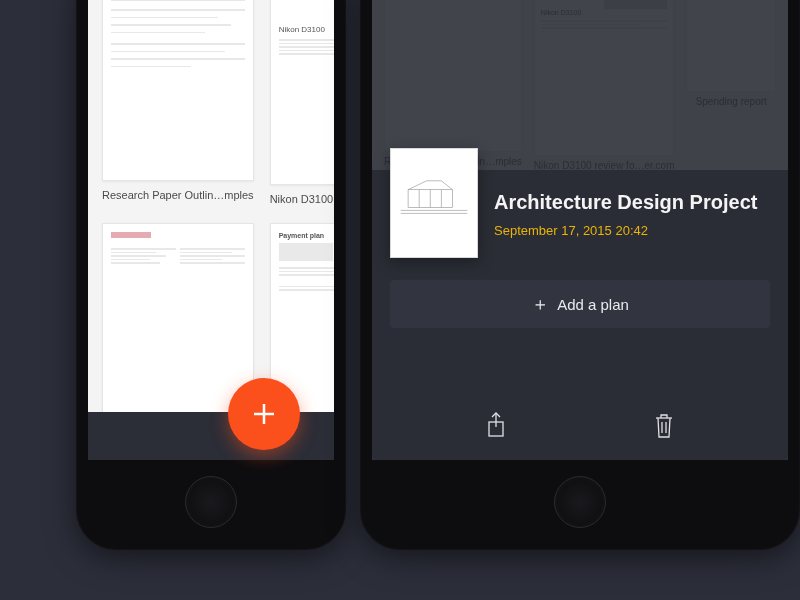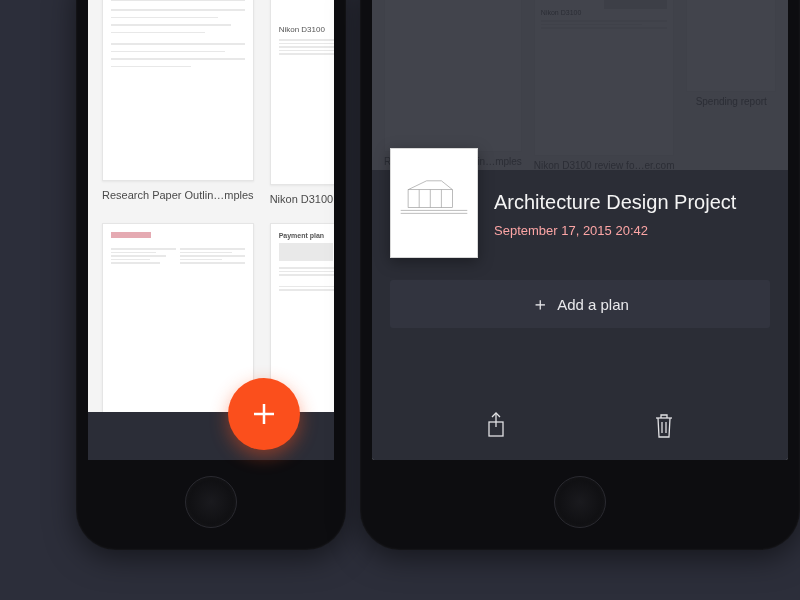--- a/index.html
+++ b/index.html
@@ -151,24 +151,24 @@
     background: #fff;
     border: 1px solid #d8d8d8;
     box-shadow: 0 4px 14px rgba(0,0,0,.35);
     flex-shrink: 0;
     padding: 6px;
     display: flex; align-items: center; justify-content: center;
   }
   .sheet-thumb svg { width: 100%; height: 72px; }
   .sheet-meta { display: flex; flex-direction: column; justify-content: center; padding-top: 22px; }
   .sheet-title {
-    font-size: 20px; color: #f4f4f4; font-weight: 400; line-height: 1.25;
+    font-size: 20px; color: #f4f4f4; font-weight: 700; line-height: 1.25;
   }
   .sheet-date {
-    font-size: 13px; color: #fca5a5; margin-top: 8px;
+    font-size: 13px; color: #eab308; margin-top: 8px;
   }
   .add-page-btn {
     margin: 22px 18px 0;
     height: 48px;
     background: #32343f;
     border-radius: 3px;
     display: flex; align-items: center; justify-content: center;
     color: #e9e9ec;
     font-size: 15px;
     cursor: pointer;

